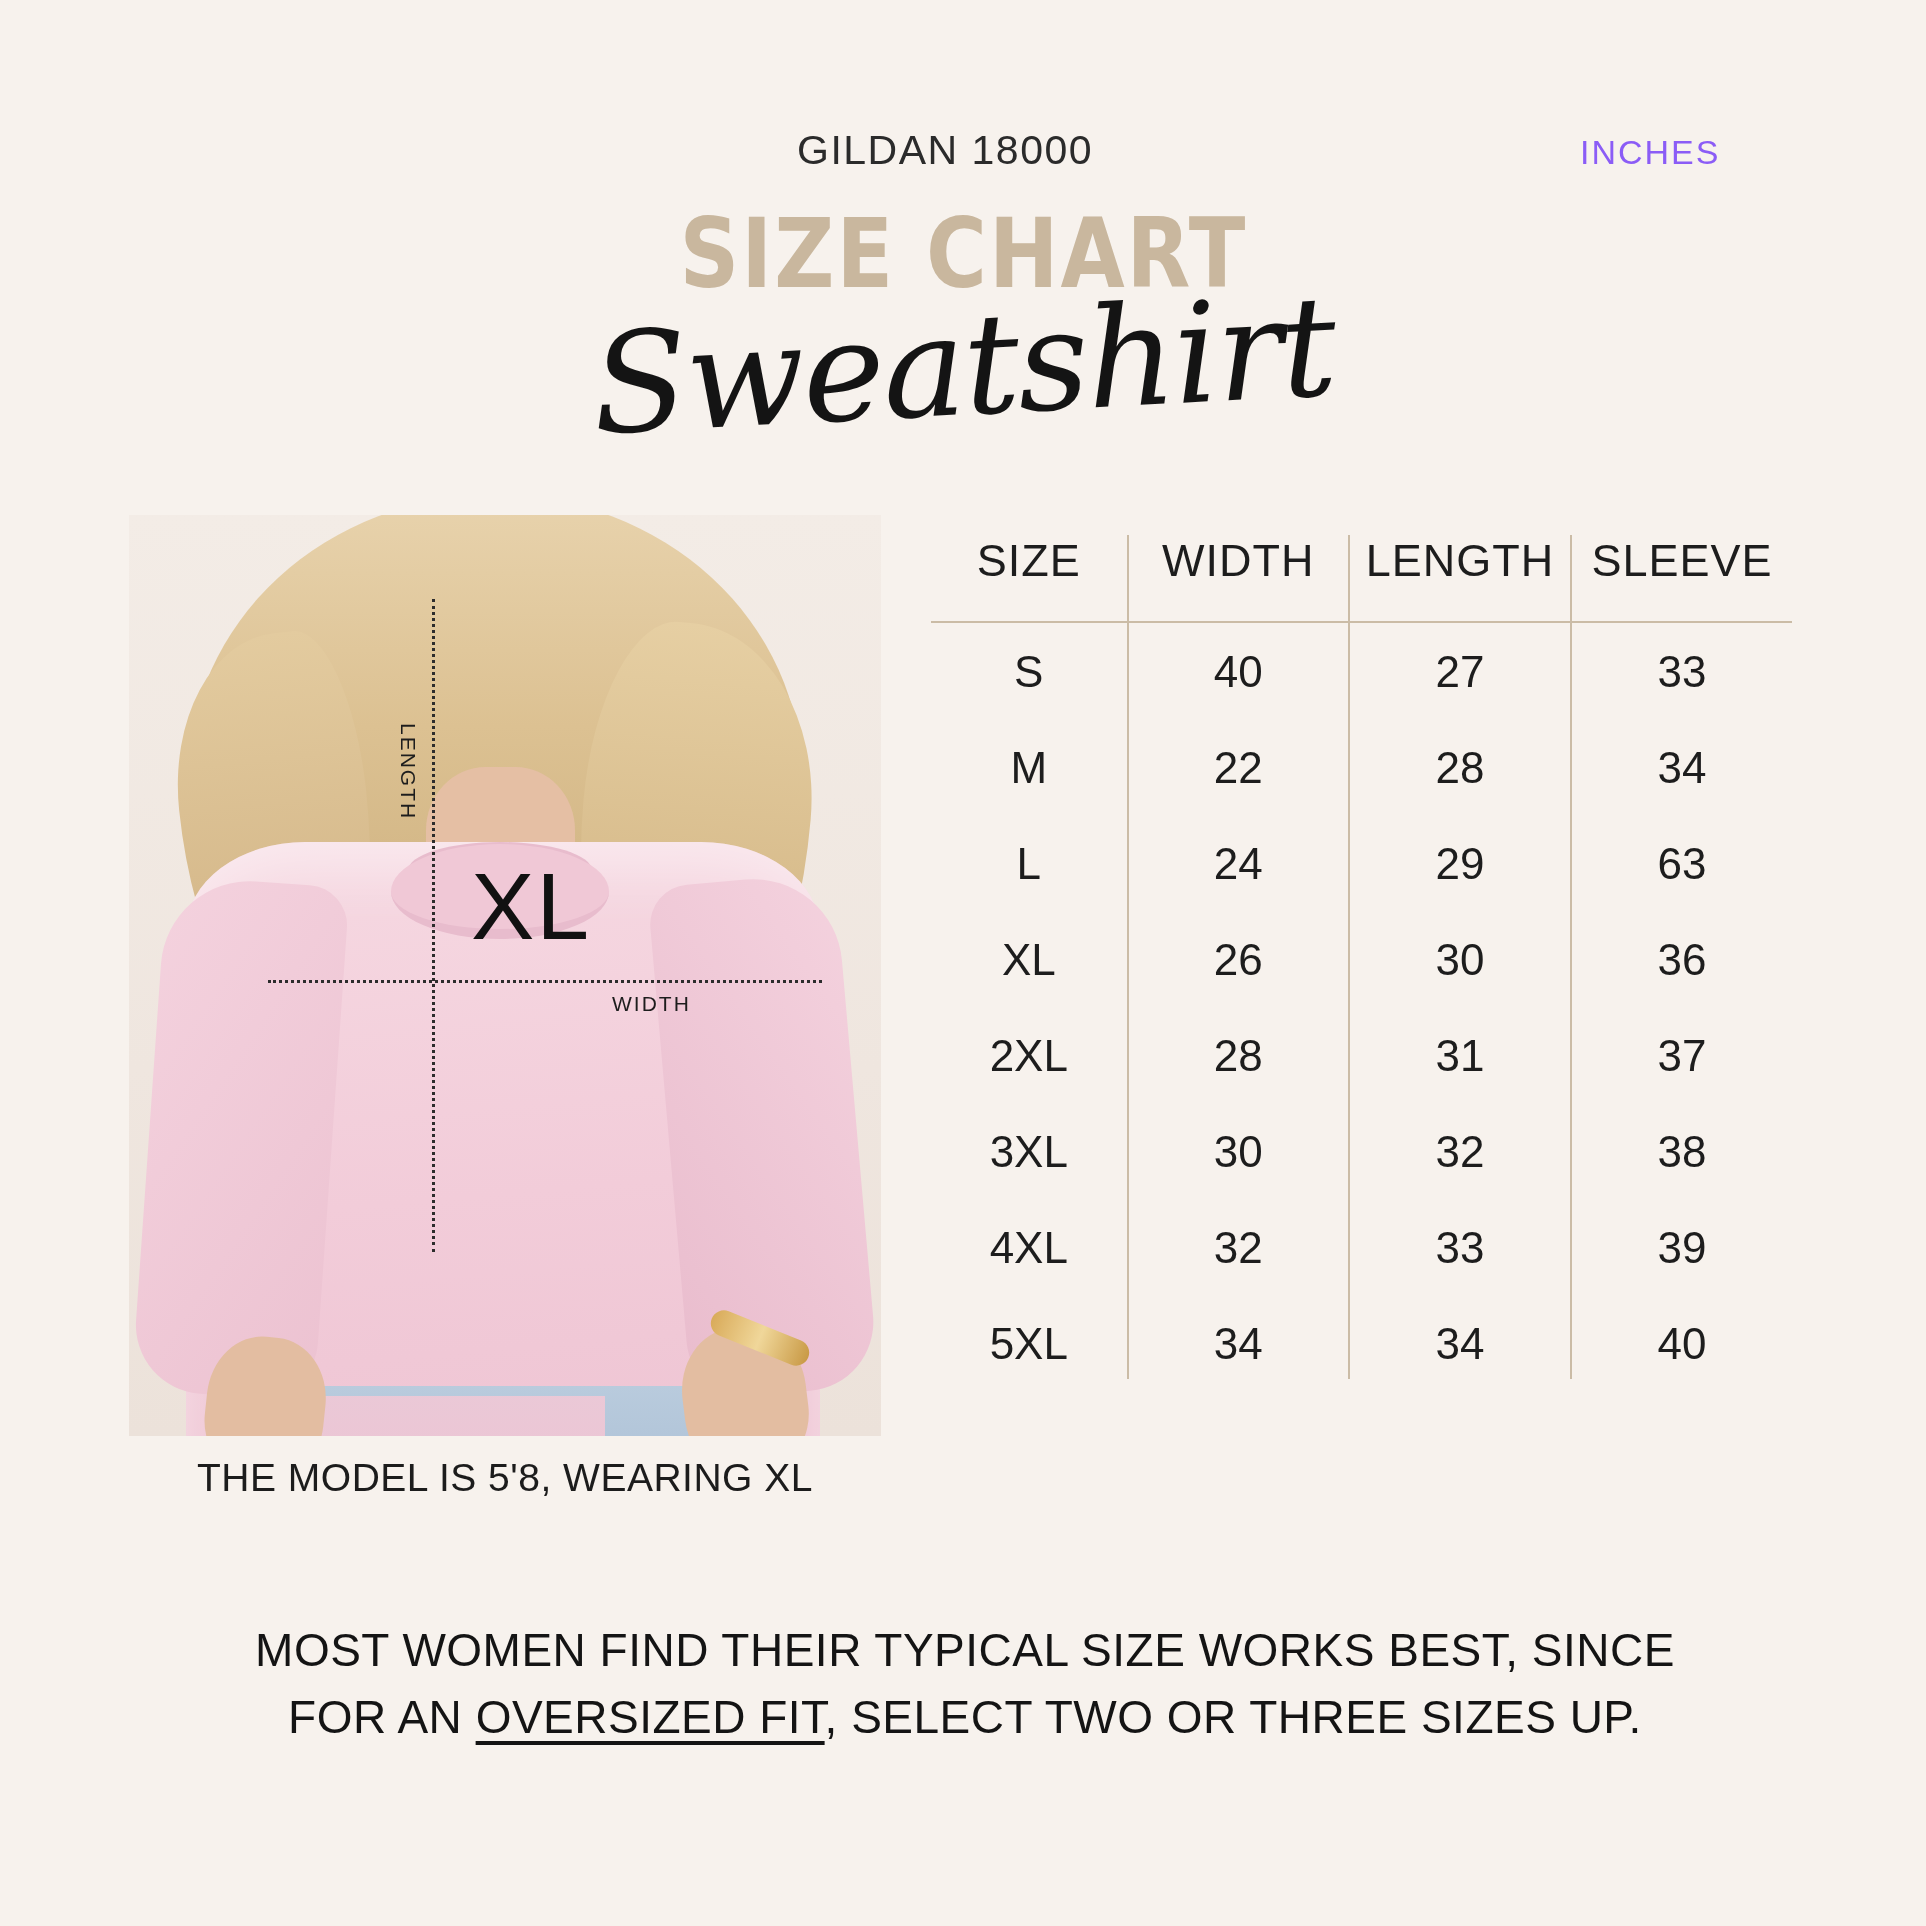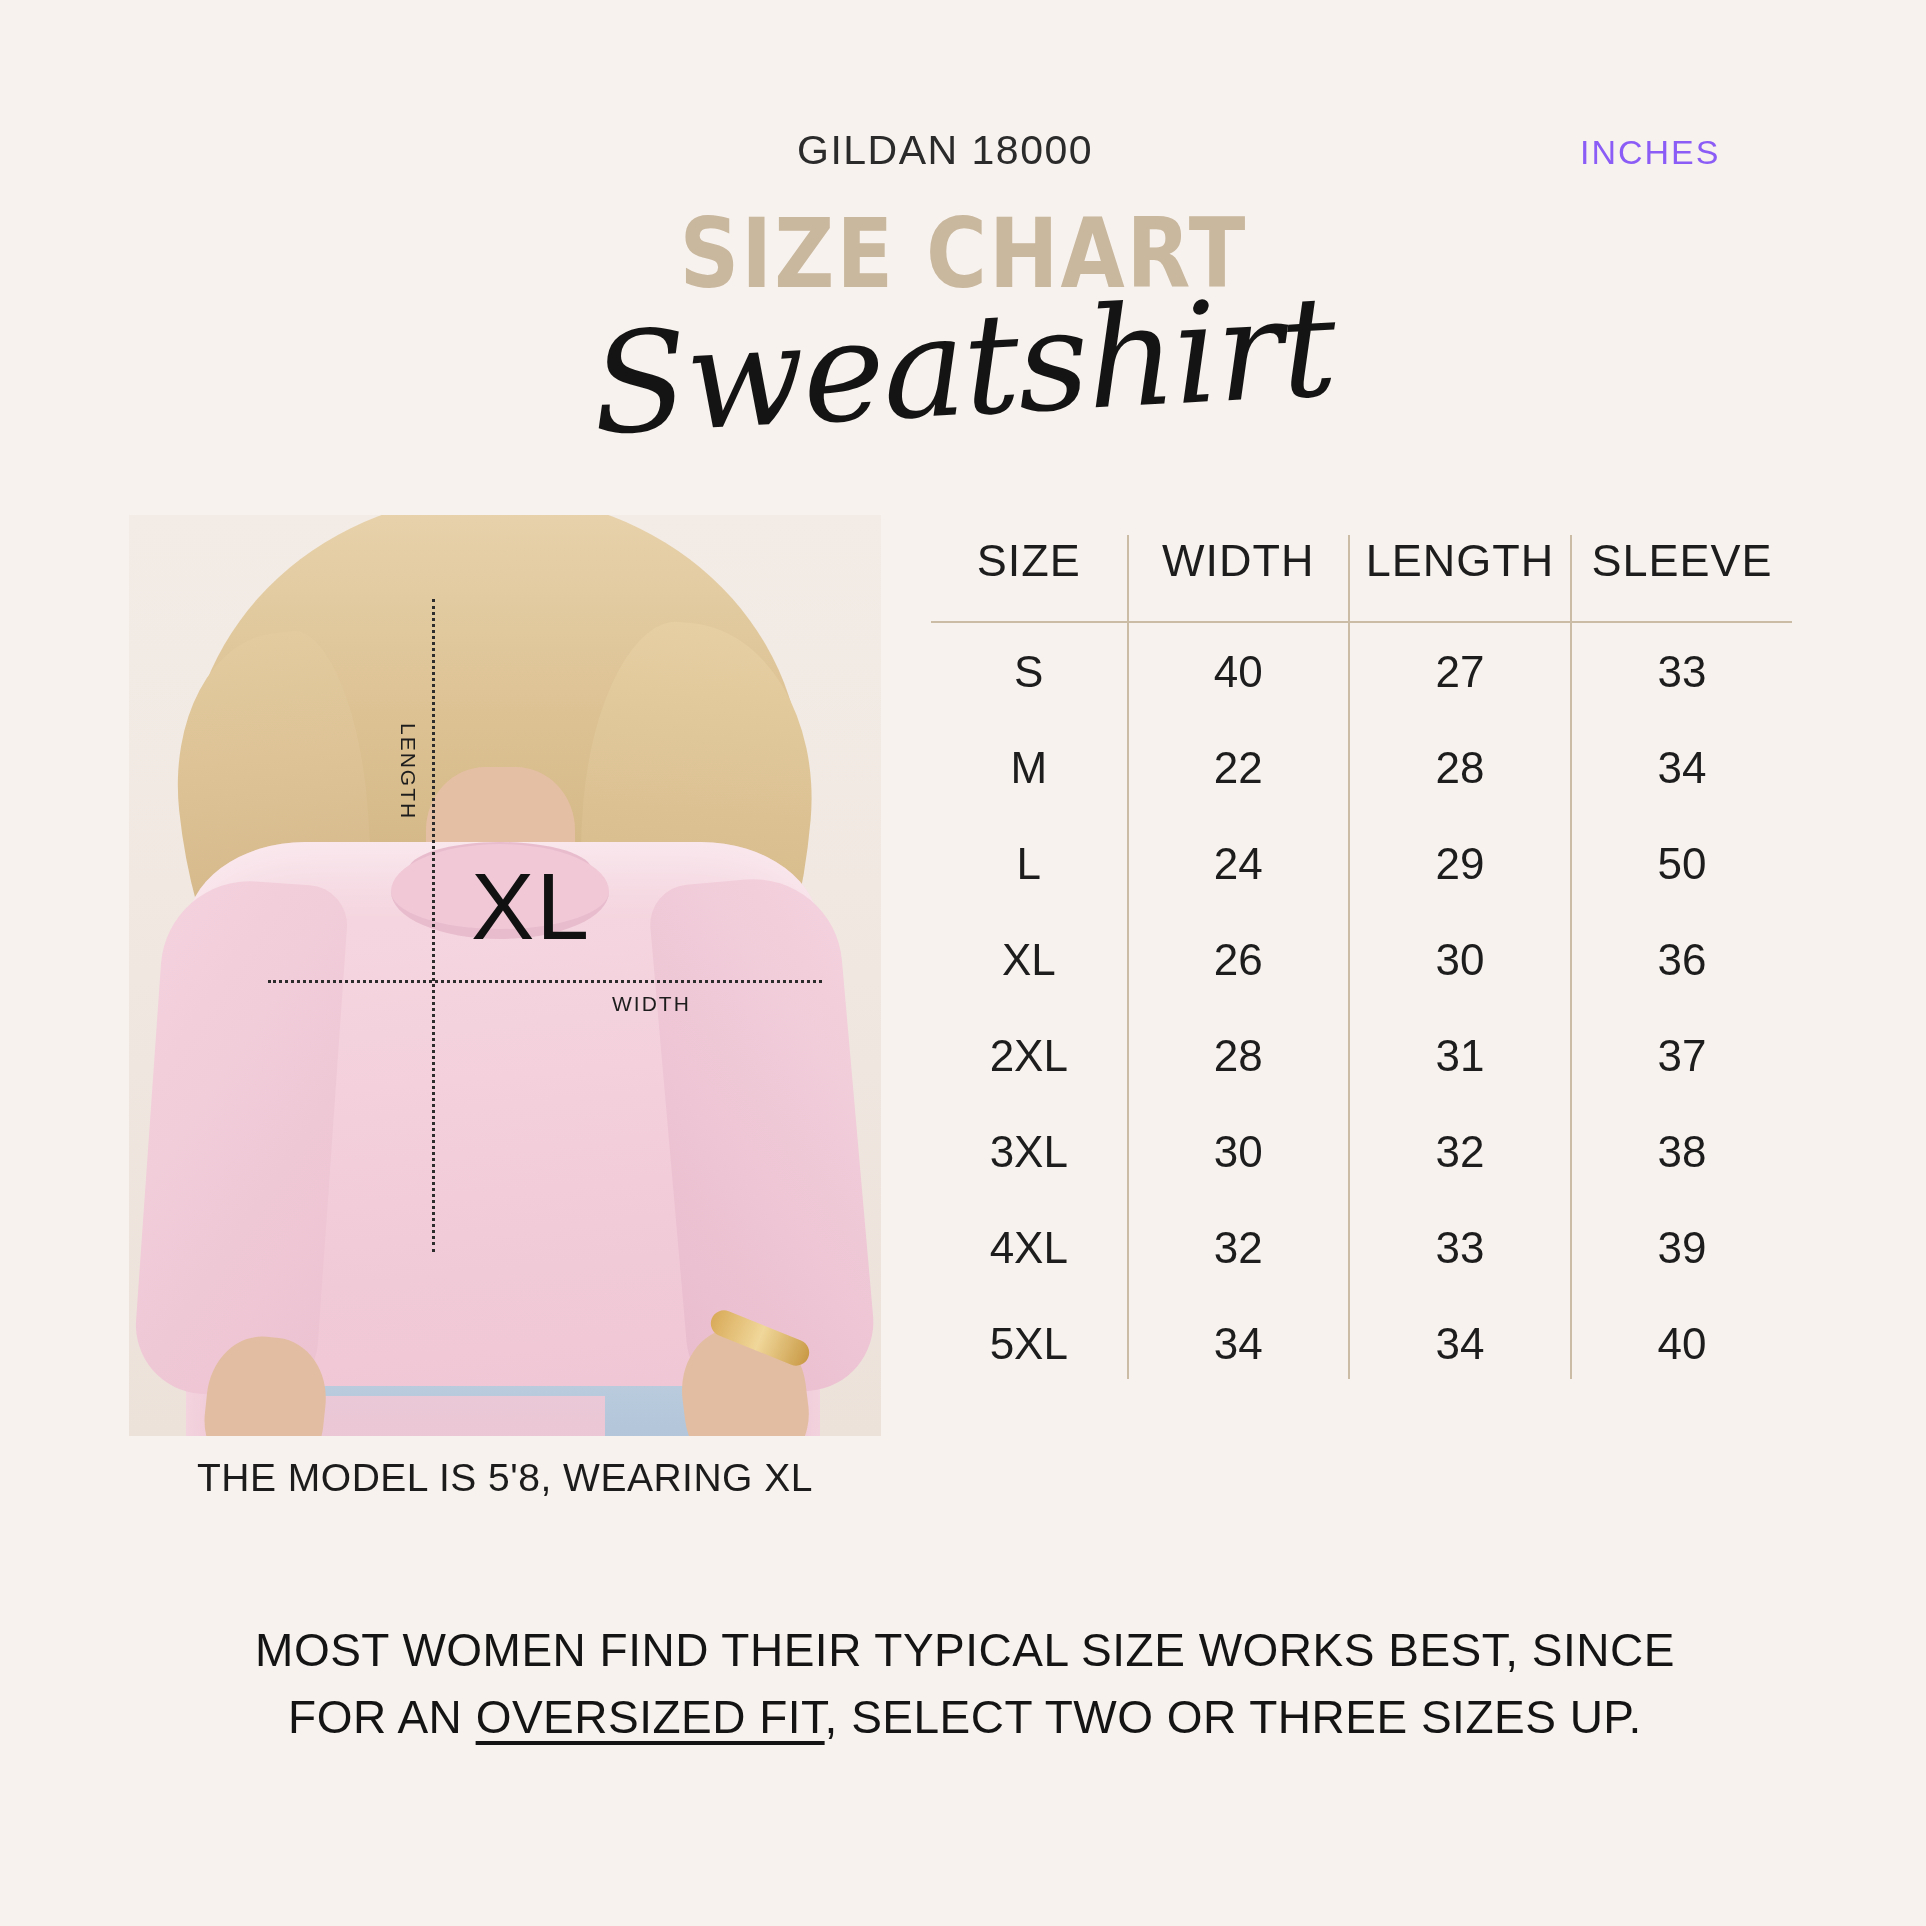--- a/index.html
+++ b/index.html
@@ -405,21 +405,21 @@
       <tr>
         <td>M</td>
         <td>22</td>
         <td>28</td>
         <td>34</td>
       </tr>
       <tr>
         <td>L</td>
         <td>24</td>
         <td>29</td>
-        <td>50</td>
+        <td>63</td>
       </tr>
       <tr>
         <td>XL</td>
         <td>26</td>
         <td>30</td>
         <td>36</td>
       </tr>
       <tr>
         <td>2XL</td>
         <td>28</td>

